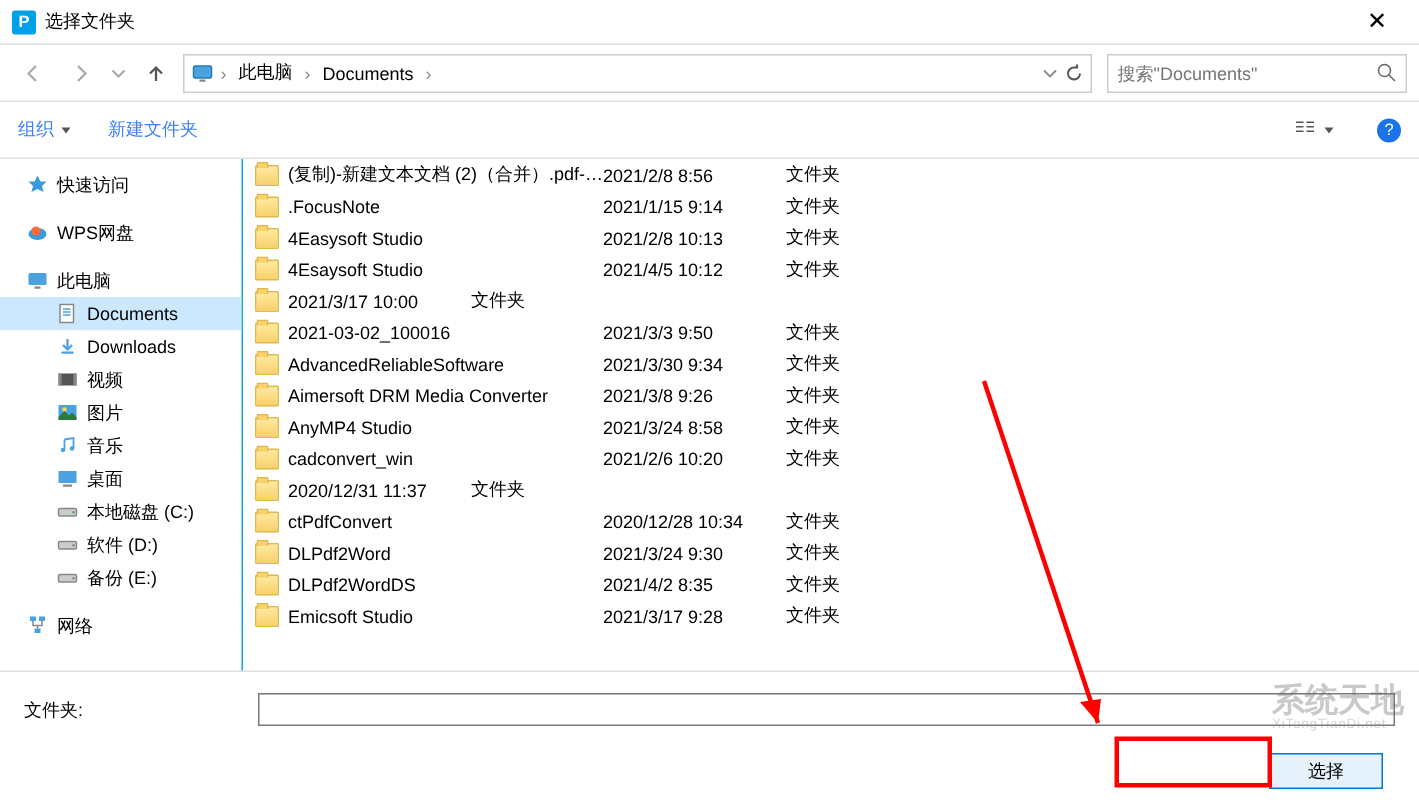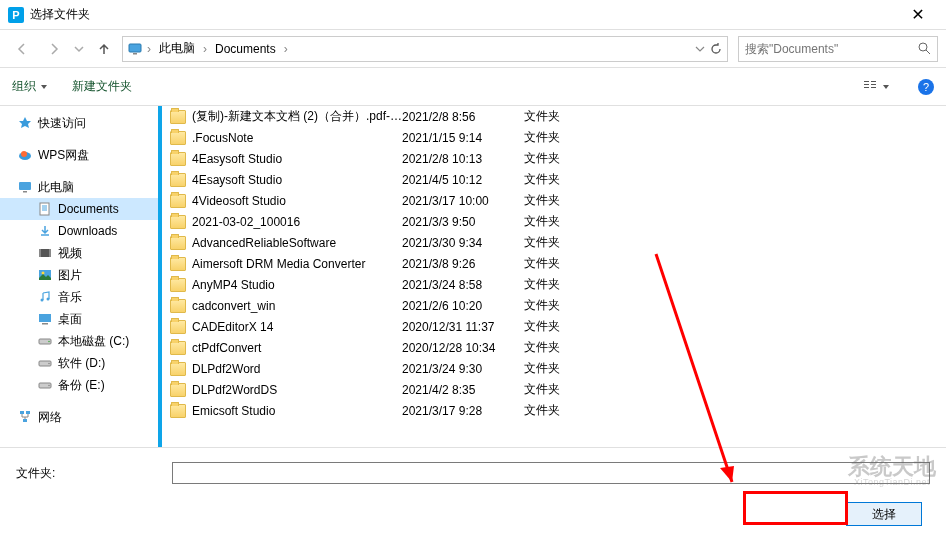--- a/index.html
+++ b/index.html
@@ -15,27 +15,27 @@
 .breadcrumb { flex: 1; height: 26px; border: 1px solid #ccc; display: flex; align-items: center; padding: 0 4px; gap: 2px; }
 .breadcrumb .bc-icon { width: 16px; height: 16px; display: inline-flex; align-items: center; justify-content: center; }
 .breadcrumb .sep { color: #888; padding: 0 2px; }
 .breadcrumb .crumb { padding: 2px 4px; cursor: pointer; }
 .breadcrumb .end { flex: 1; display: flex; justify-content: flex-end; align-items: center; gap: 4px; color: #888; }
 .searchbox { width: 200px; height: 26px; border: 1px solid #ccc; display: flex; align-items: center; padding: 0 6px; margin-left: 6px; }
 .searchbox input { border: none; outline: none; flex: 1; font-size: 12px; color: #666; }
 .searchbox .sicon { color: #666; }
 
 .toolbar { height: 38px; display: flex; align-items: center; padding: 0 12px; gap: 24px; border-bottom: 1px solid #e0e0e0; }
-.toolbar .tool { color: #14532d; cursor: pointer; }
+.toolbar .tool { color: #3b82f6; cursor: pointer; }
 .toolbar .spacer { flex: 1; }
 .toolbar .viewbtn { display: inline-flex; align-items: center; gap: 2px; color: #555; cursor: pointer; padding: 4px; }
 .toolbar .help { width: 16px; height: 16px; border-radius: 50%; background: #1a73e8; color: #fff; display: inline-flex; align-items: center; justify-content: center; font-size: 11px; cursor: pointer; }
 
 .body { display: flex; height: 341px; }
-.sidebar { width: 162px; border-right: 4px solid #0ea5e9; overflow-y: auto; padding: 6px 0; }
+.sidebar { width: 162px; border-right: 1px solid #0ea5e9; overflow-y: auto; padding: 6px 0; }
 .sidebar .item { height: 22px; display: flex; align-items: center; padding-left: 18px; gap: 6px; cursor: pointer; }
 .sidebar .item.child { padding-left: 38px; }
 .sidebar .item.selected { background: #cce8ff; }
 .sidebar .gap { height: 10px; }
 .sb-icon { width: 14px; height: 14px; display: inline-block; }
 
 .filepane { flex: 1; display: flex; flex-direction: column; overflow: hidden; }
 .columns { height: 24px; display: flex; align-items: center; border-bottom: 1px solid #e0e0e0; }
 .columns .col { padding: 0 8px; border-right: 1px solid #e8e8e8; height: 100%; display: flex; align-items: center; cursor: pointer; }
 .c-name { width: 234px; }
@@ -51,21 +51,21 @@
 .row .type { width: 116px; }
 
 .footer { border-top: 1px solid #e0e0e0; padding: 14px 16px 12px 16px; }
 .footer .fname-row { display: flex; align-items: center; gap: 10px; margin-bottom: 18px; }
 .footer .fname-row label { width: 146px; }
 .footer .fname-row input { flex: 1; height: 22px; border: 1px solid #7a7a7a; padding: 0 4px; outline: none; }
 .footer .btn-row { display: flex; justify-content: flex-end; gap: 8px; padding-right: 8px; }
 .footer button { width: 76px; height: 24px; border: 1px solid #adadad; background: #e1e1e1; cursor: pointer; }
 .footer button.primary { border: 1px solid #0078d7; background: #e5f1fb; position: relative; }
 
-.watermark { position: absolute; right: 10px; bottom: 46px; opacity: 0.35; font-family: sans-serif; text-align: center; line-height: 1; }
+.watermark { position: absolute; right: 10px; bottom: 46px; opacity: 0.35; font-family: sans-serif; text-align: left; line-height: 1; }
 .watermark .wm1 { font-size: 22px; font-weight: bold; color: #666; }
 .watermark .wm2 { font-size: 9px; color: #888; letter-spacing: 0.5px; }
 
 .highlight-box { position: absolute; border: 3px solid red; pointer-events: none; }
 
 
 svg { display: block; }
 
 
 .filelist::-webkit-scrollbar { width: 16px; }
@@ -284,21 +284,20 @@
           <span class="type">文件夹</span>
         </div>
         <div class="row">
           <span class="folder-icon"></span>
           <span class="name">4Esaysoft Studio</span>
           <span class="date">2021/4/5 10:12</span>
           <span class="type">文件夹</span>
         </div>
         <div class="row">
           <span class="folder-icon"></span>
-          <span class="name">4Videosoft Studio</span>
           <span class="date">2021/3/17 10:00</span>
           <span class="type">文件夹</span>
         </div>
         <div class="row">
           <span class="folder-icon"></span>
           <span class="name">2021-03-02_100016</span>
           <span class="date">2021/3/3 9:50</span>
           <span class="type">文件夹</span>
         </div>
         <div class="row">
@@ -320,21 +319,20 @@
           <span class="type">文件夹</span>
         </div>
         <div class="row">
           <span class="folder-icon"></span>
           <span class="name">cadconvert_win</span>
           <span class="date">2021/2/6 10:20</span>
           <span class="type">文件夹</span>
         </div>
         <div class="row">
           <span class="folder-icon"></span>
-          <span class="name">CADEditorX 14</span>
           <span class="date">2020/12/31 11:37</span>
           <span class="type">文件夹</span>
         </div>
         <div class="row">
           <span class="folder-icon"></span>
           <span class="name">ctPdfConvert</span>
           <span class="date">2020/12/28 10:34</span>
           <span class="type">文件夹</span>
         </div>
         <div class="row">

